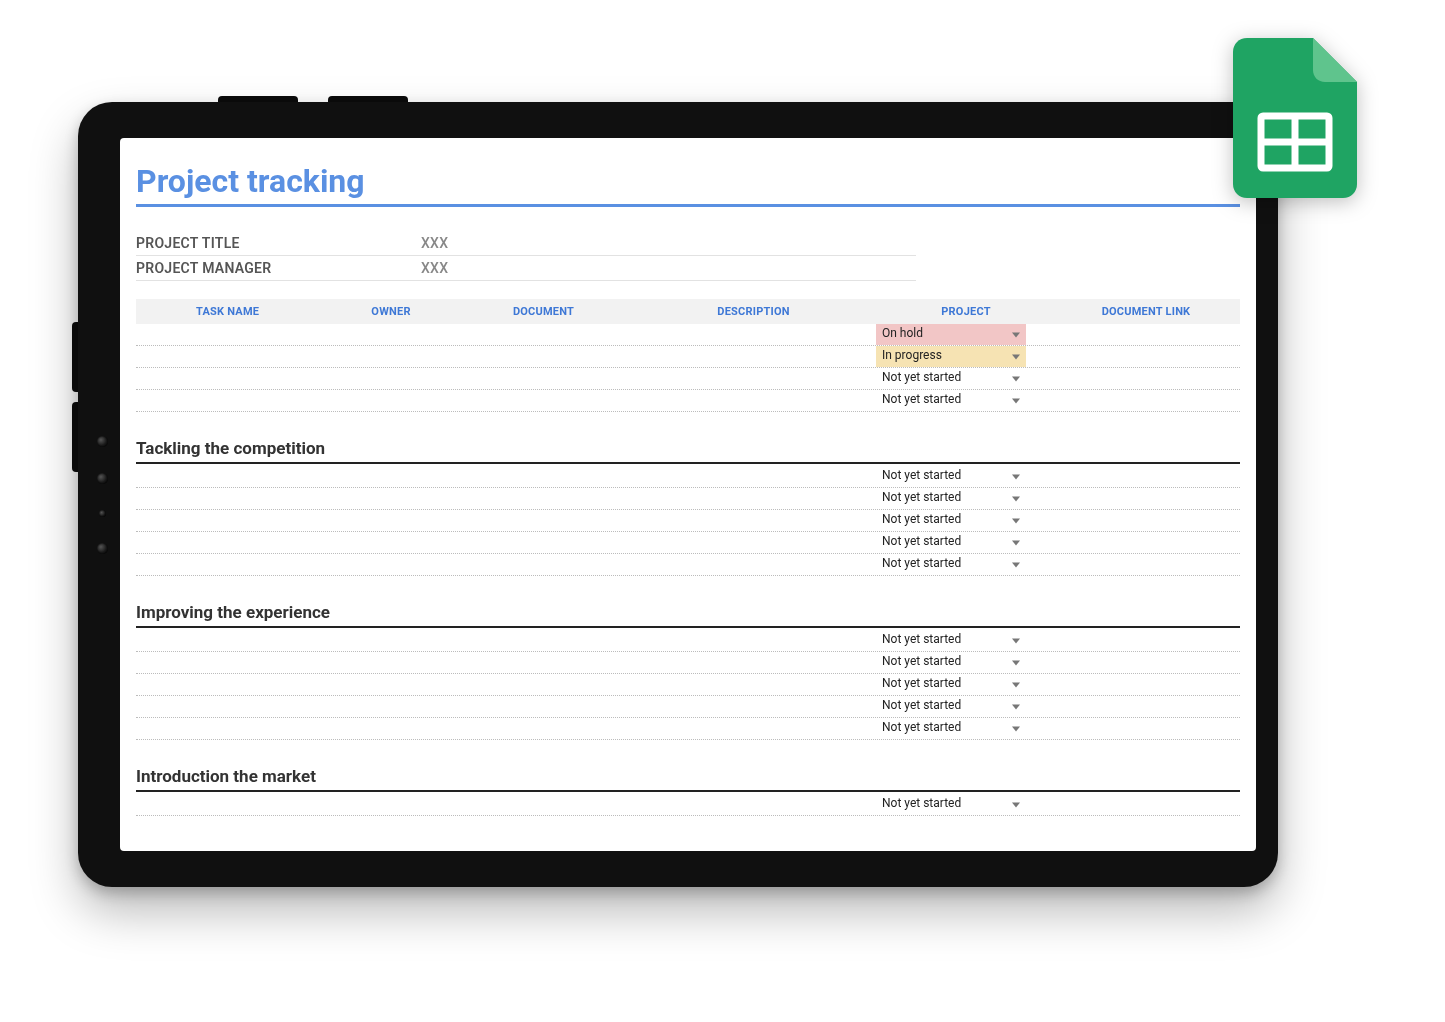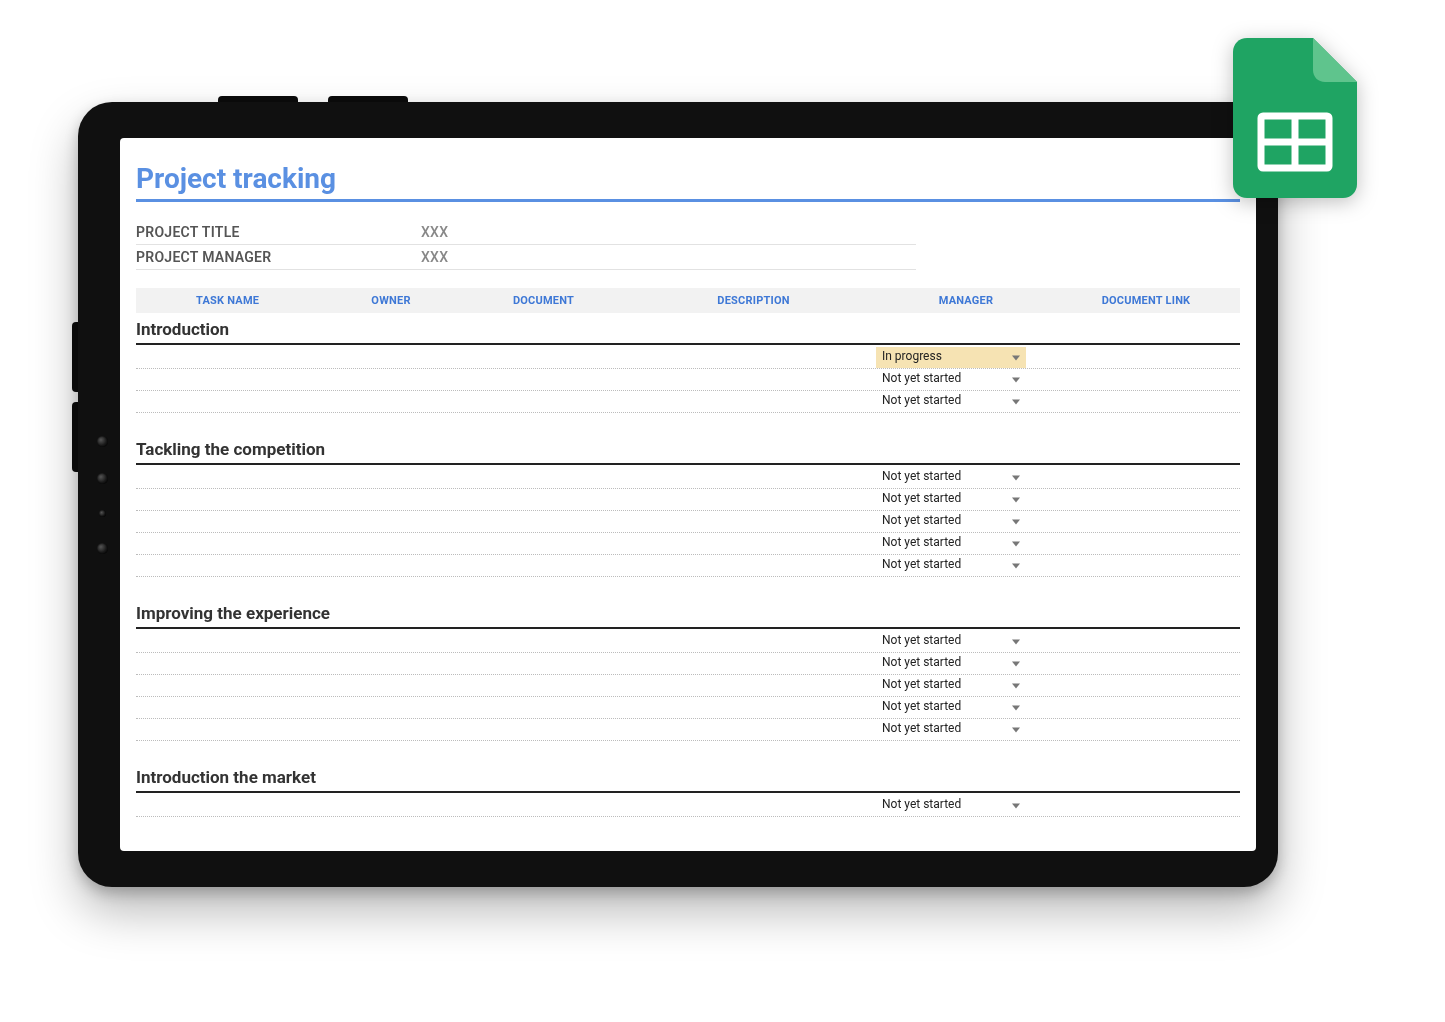--- a/index.html
+++ b/index.html
@@ -39,26 +39,26 @@
   }
 
   
   .sensors { position: absolute; left: 19px; top: 50%; transform: translateY(-50%); display:flex; flex-direction:column; gap:26px; align-items:center; }
   .sensors .dot { width: 11px; height: 11px; border-radius: 50%; background: radial-gradient(circle at 35% 35%, #555 0%, #1a1a1a 55%, #000 100%); box-shadow: inset 0 0 2px #000; }
   .sensors .dot.small { width:7px; height:7px; }
 
   
   .content { position: relative; width: 100%; height: 100%; padding: 24px 16px 0 16px; font-size: 13px; color:#222; }
   .title {
-    font-size: 28px;
+    font-size: 32px;
     font-weight: 700;
     color: #5a90e2;
     padding-bottom: 4px;
     border-bottom: 3px solid #5a90e2;
-    margin-bottom: 18px;
+    margin-bottom: 24px;
   }
   .meta { width: 780px; }
   .meta-row { display:flex; border-bottom:1px solid #e2e2e2; padding:4px 0; color:#555; font-weight:600; font-size:14px; letter-spacing:.02em; }
   .meta-row .label { width: 285px; color:#555; }
   .meta-row .value { color:#888; font-weight:500; }
 
   .header-row {
     margin-top: 18px;
     display:flex;
     background:#f2f2f2;
@@ -146,26 +146,33 @@
           <div class="label">PROJECT MANAGER</div>
           <div class="value">XXX</div>
         </div>
       </div>
 
       <div class="header-row">
         <div class="col-task">TASK NAME</div>
         <div class="col-owner">OWNER</div>
         <div class="col-deadline">DOCUMENT</div>
         <div class="col-desc">DESCRIPTION</div>
-        <div class="col-status">MANAGER</div>
+        <div class="col-status">PROJECT</div>
         <div class="col-link">DOCUMENT LINK</div>
       </div>
 
       <div id="sections-root">
-          <div class="section-title">Introduction</div>
+          <div class="row">
+            <div class="cell-task"></div>
+            <div class="cell-owner"></div>
+            <div class="cell-deadline"></div>
+            <div class="cell-desc"></div>
+            <div class="cell-status status-onhold">On hold<span class="status-caret"></span></div>
+            <div class="cell-link"></div>
+          </div>
           <div class="row">
             <div class="cell-task"></div>
             <div class="cell-owner"></div>
             <div class="cell-deadline"></div>
             <div class="cell-desc"></div>
             <div class="cell-status status-inprogress">In progress<span class="status-caret"></span></div>
             <div class="cell-link"></div>
           </div>
           <div class="row">
             <div class="cell-task"></div>

